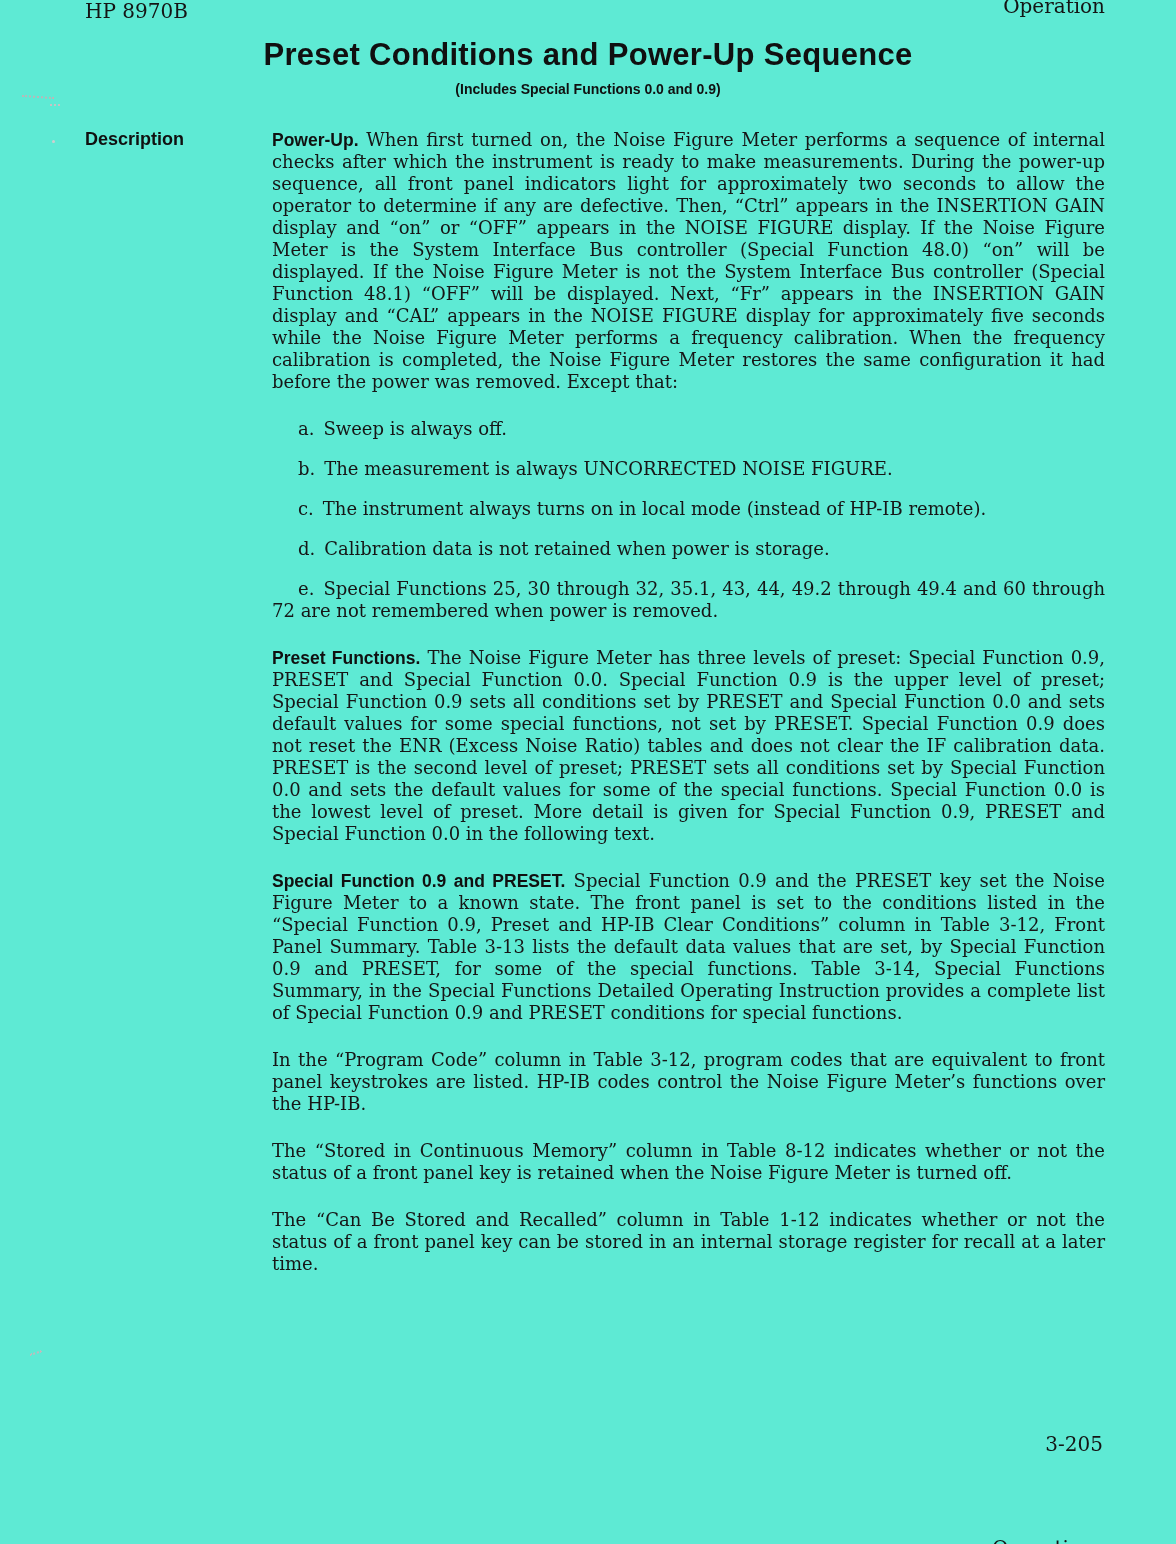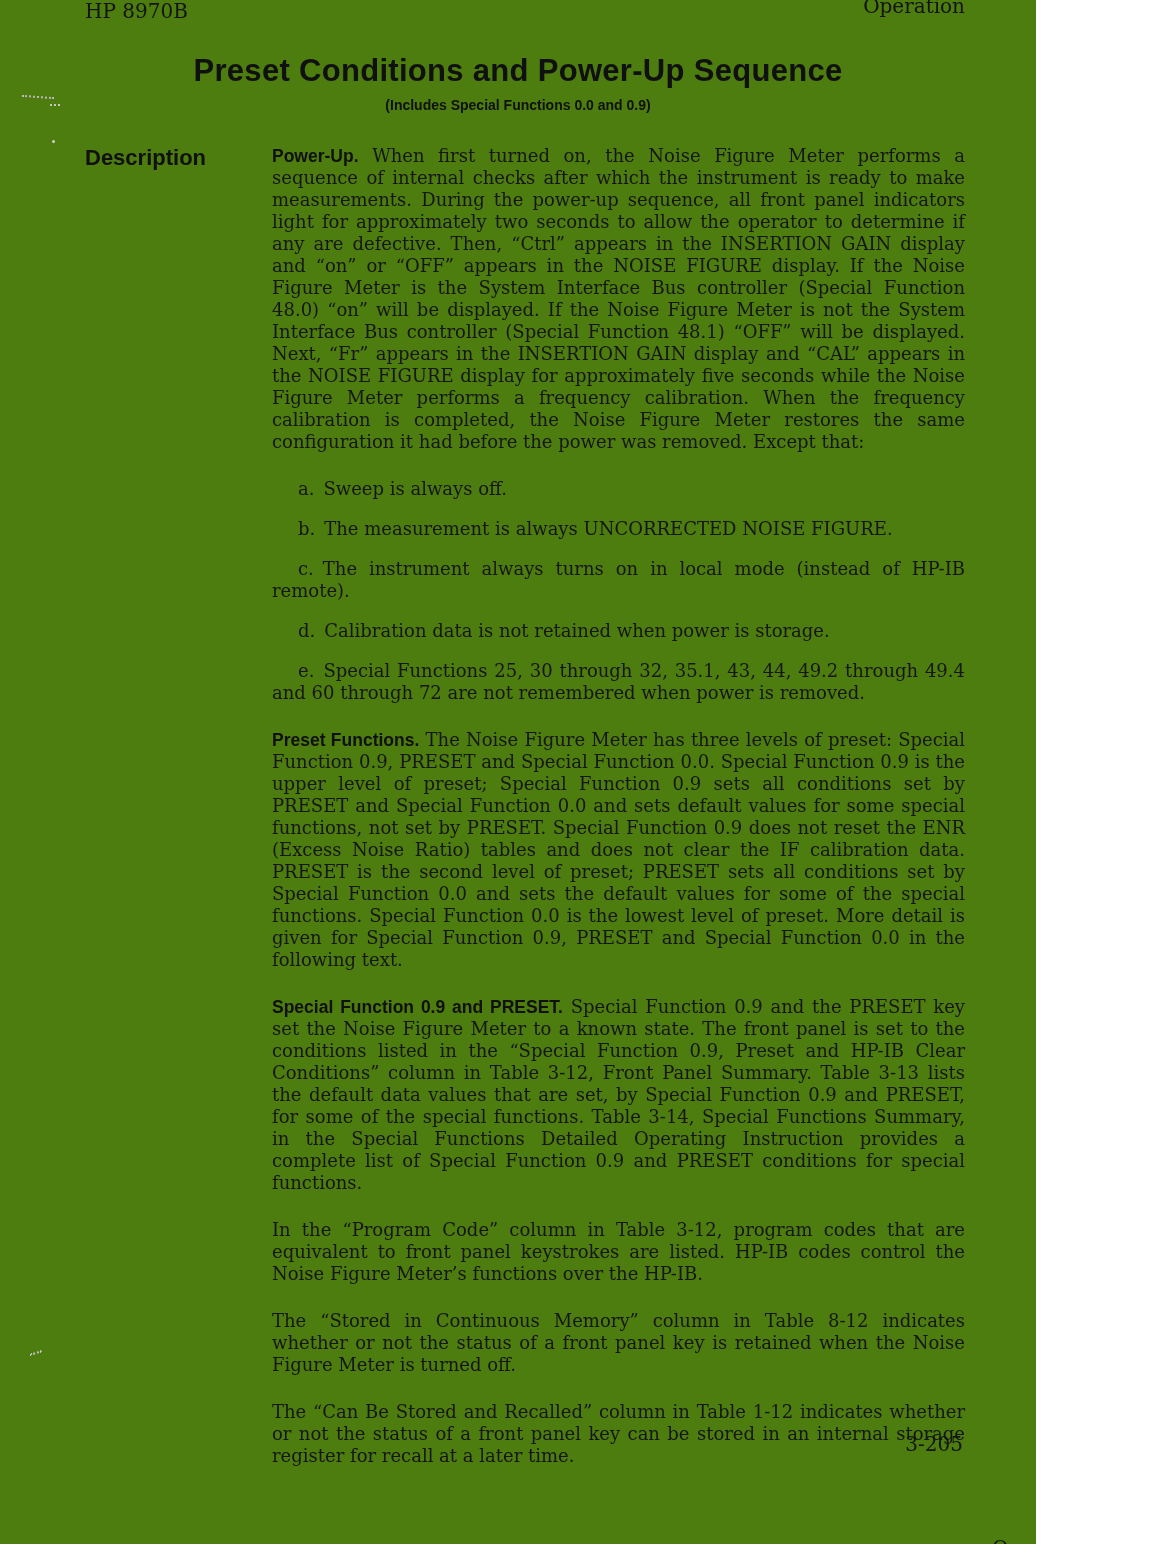--- a/index.html
+++ b/index.html
@@ -1,52 +1,52 @@
 <!DOCTYPE html>
 <html><head>
 <meta charset="utf-8">
 <style>
   html, body { margin:0; padding:0; background:#ffffff; }
   .page {
     position:relative;
-    width:1036px; height:1544px;
-    background:#4d7c0f;
+    width:1176px; height:1544px;
+    background:#5eead4;
     color:#141414;
     overflow:hidden;
   }
   .header {
     position:absolute; top:0; left:85px; right:71px;
     display:flex; justify-content:space-between;
     font-family:"DejaVu Serif", serif;
     font-size:20px; line-height:22px;
   }
   .hdr-right { margin-top:-5px; }
   .title {
-    margin:0; padding-top:54px;
+    margin:0; padding-top:38px;
     text-align:center;
     font-family:"Liberation Sans", sans-serif;
     font-weight:bold; font-size:31px; line-height:34px;
     letter-spacing:0.3px;
     color:#101010;
   }
   .subtitle {
     margin-top:9px;
     text-align:center;
     font-family:"Liberation Sans", sans-serif;
     font-weight:bold; font-size:14px;
     color:#101010;
   }
   .content {
     display:grid;
     grid-template-columns:187px 1fr;
     padding:32px 71px 0 85px;
   }
   .desc-label {
     font-family:"Liberation Sans", sans-serif;
-    font-weight:bold; font-size:22px;
+    font-weight:bold; font-size:18px;
     color:#101010;
   }
   .body-col {
     font-family:"DejaVu Serif", serif;
     font-size:18px; line-height:22px;
     text-align:justify;
     color:#161616;
   }
   .para { margin:0 0 25px 0; }
   .lead {

